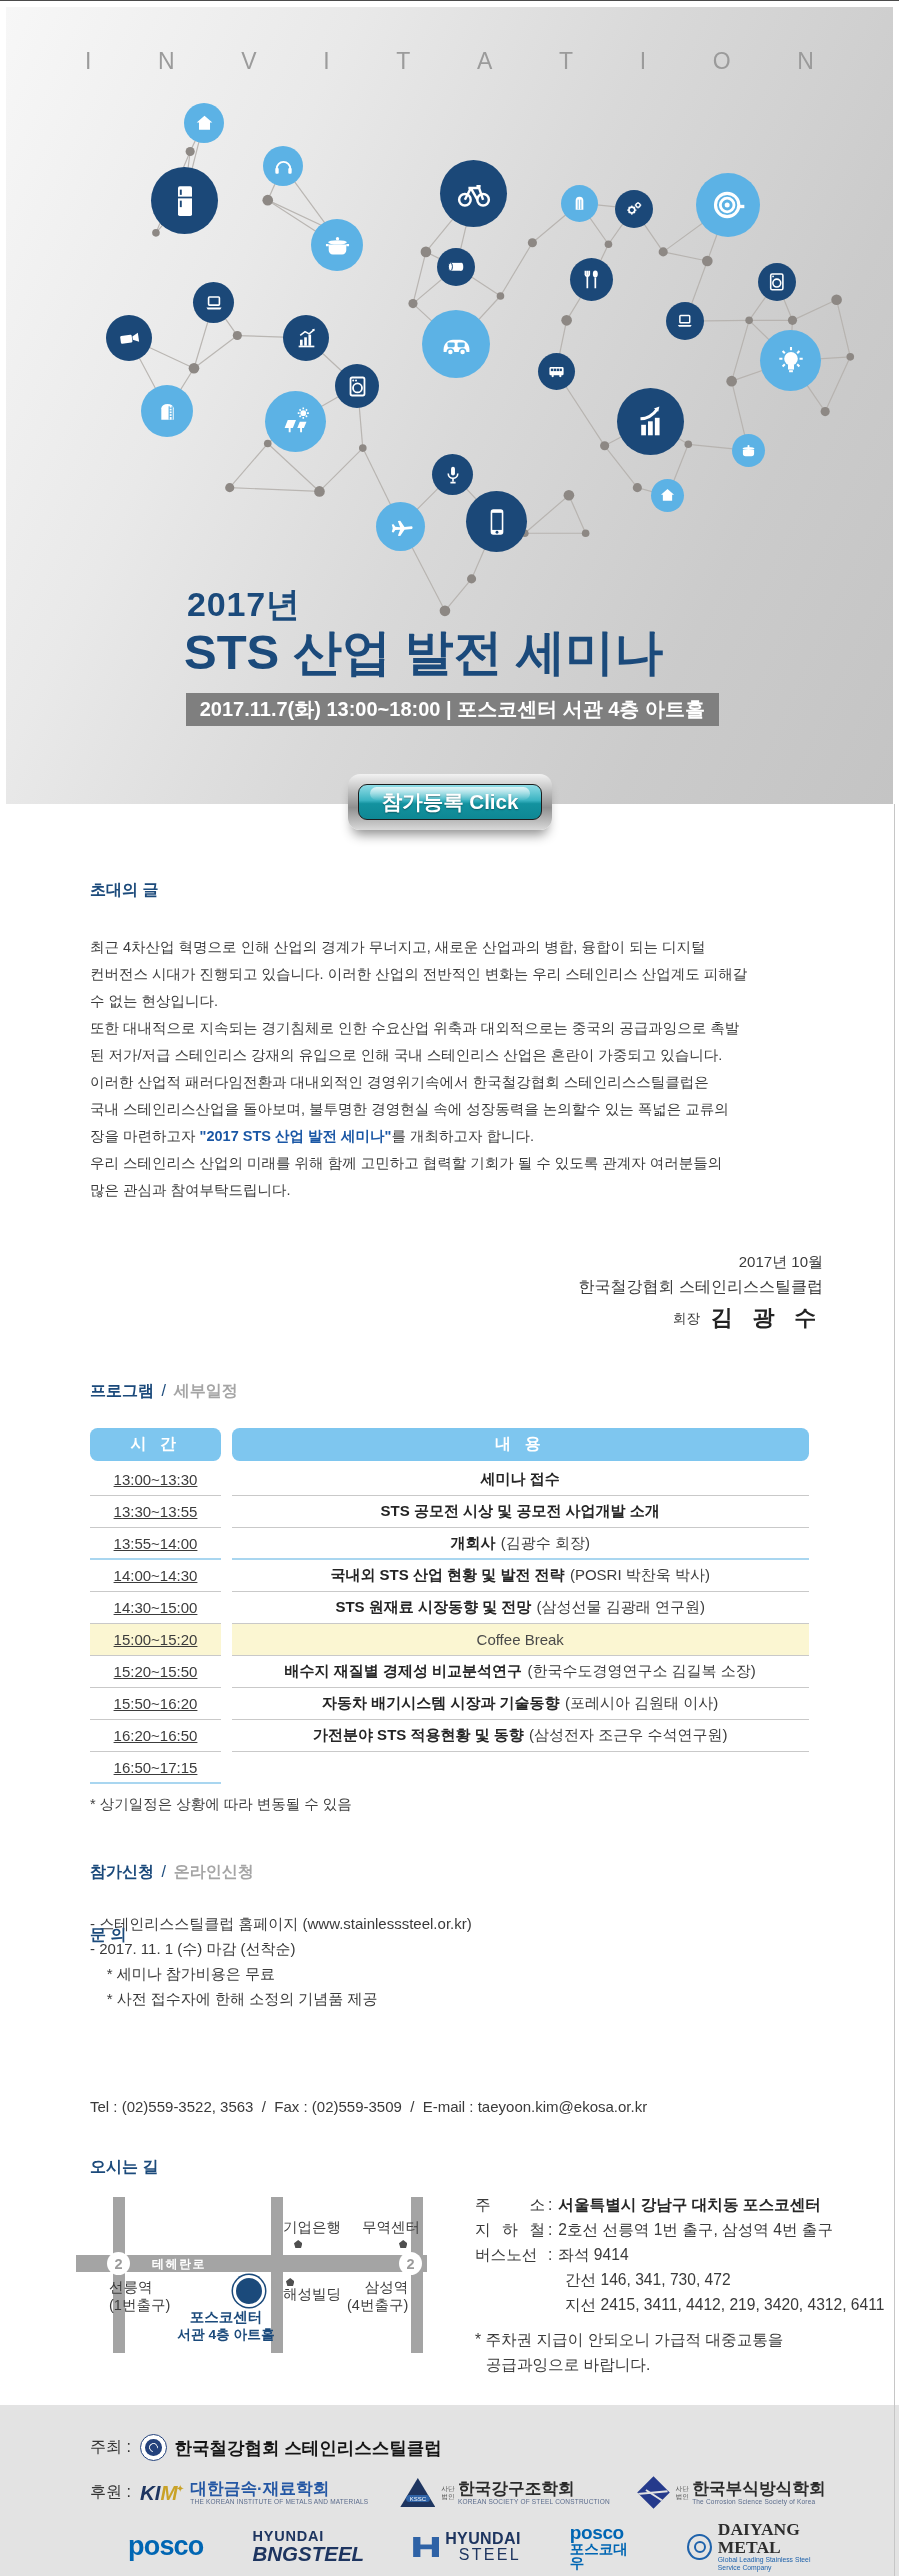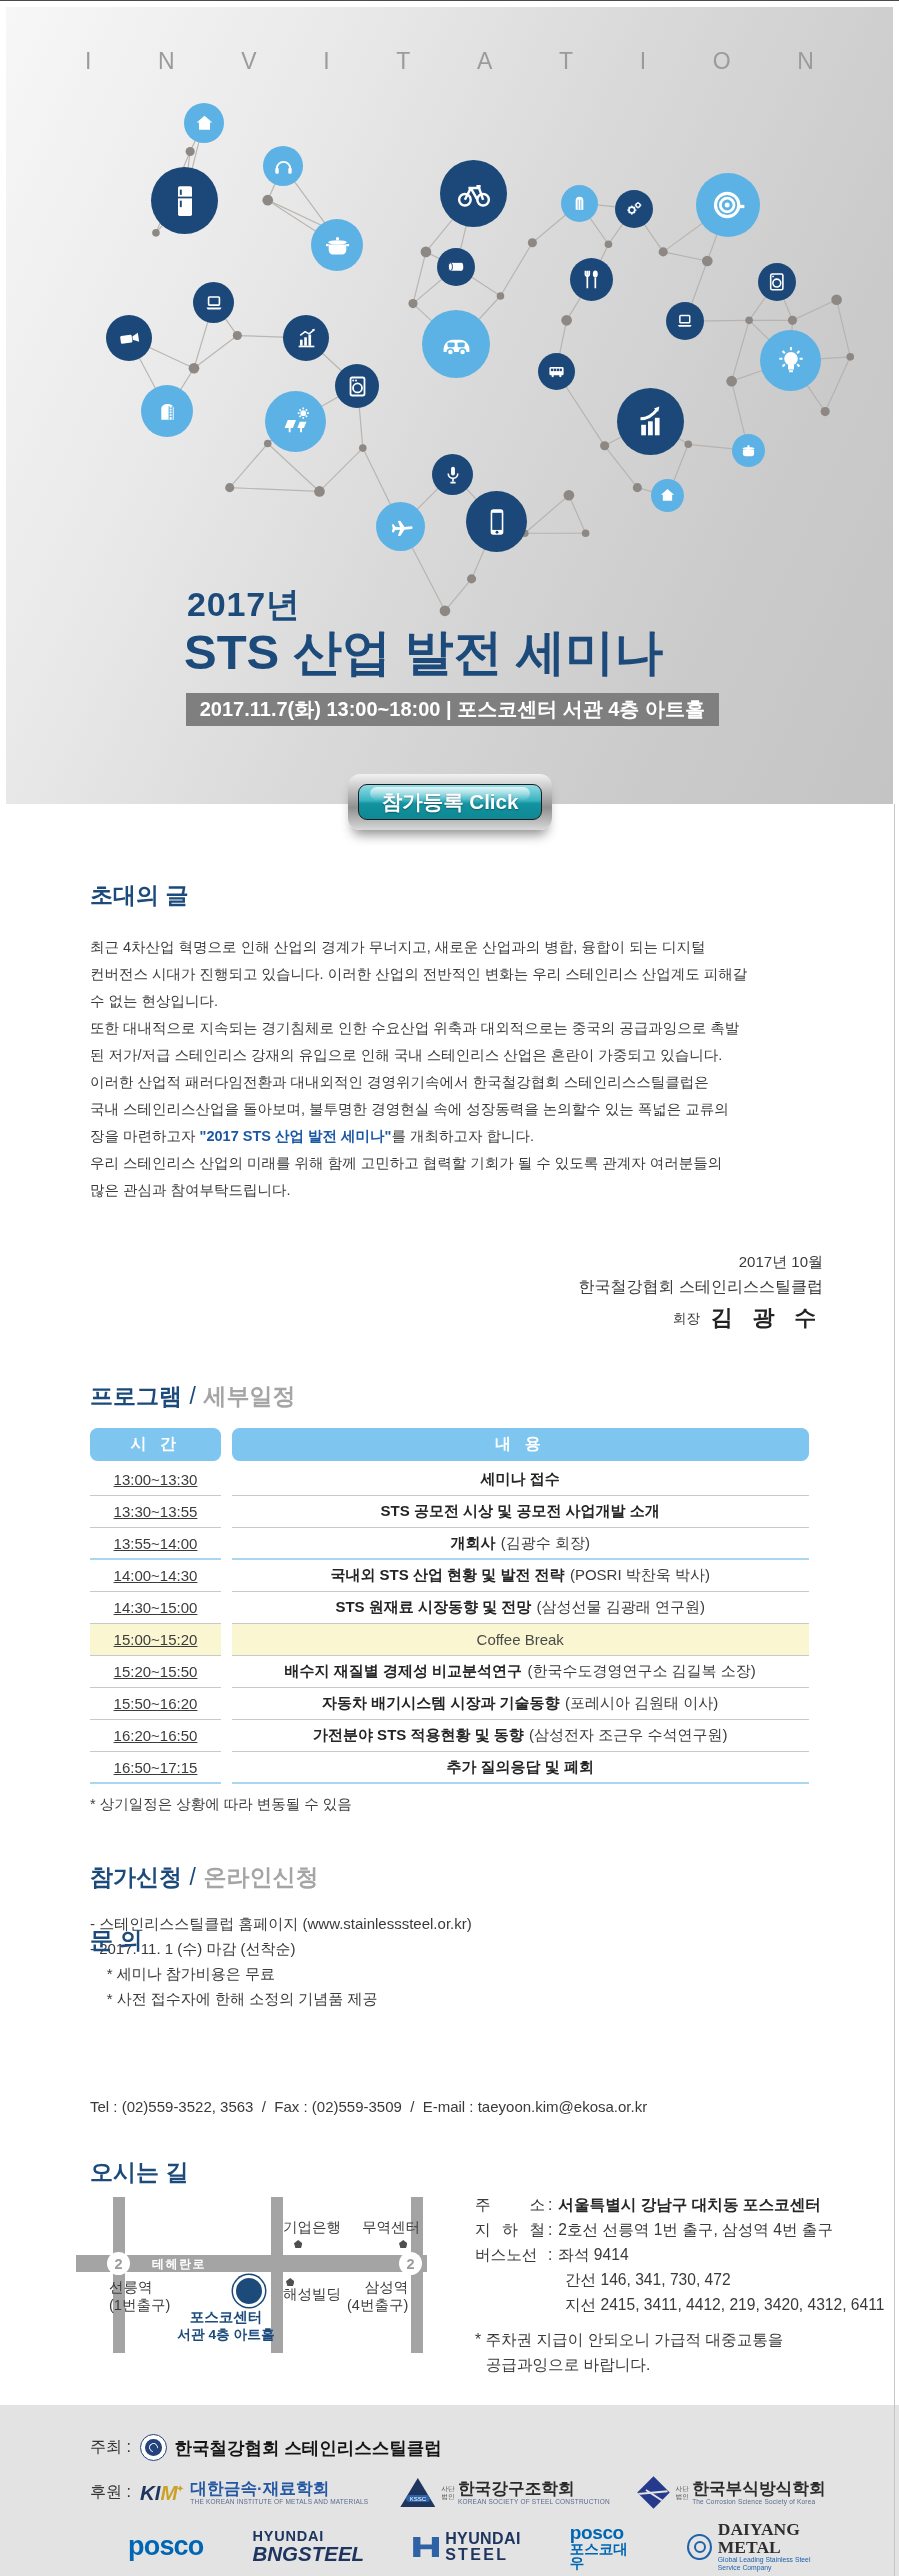--- a/index.html
+++ b/index.html
@@ -25,21 +25,21 @@
         box-shadow:0 9px 12px -4.6px rgba(0,0,0,.45);cursor:pointer;}
   .register-btn{position:relative;width:100%;height:100%;border-radius:9px;border:1.5px solid #1d1d1d;box-sizing:border-box;
         background:linear-gradient(180deg,#8fdce6 0%,#3cb4c2 45%,#13929f 55%,#0e8894 100%);
         display:flex;align-items:center;justify-content:center;color:#fff;font-size:20.5px;font-weight:bold;
         text-shadow:0 0.8px 1.5px rgba(0,0,0,.35);overflow:hidden;}
   .register-btn::before{content:"";position:absolute;left:6%;top:6%;width:88%;height:38%;border-radius:7.6px;
         background:linear-gradient(180deg,rgba(255,255,255,.75),rgba(255,255,255,.05));}
   .register-btn span{position:relative;}
 
   
-  .sec-h{position:absolute;left:90px;font-size:23px;font-weight:bold;color:#1b4a7b;white-space:nowrap;}
+  .sec-h{position:absolute;left:90px;font-size:16px;font-weight:bold;color:#1b4a7b;white-space:nowrap;}
   .sec-h .slash{font-weight:400;color:#1b4a7b;margin:0 7.6px;}
   .sec-h .sub{color:#a5a5a5;font-weight:bold;}
 
   
   .greeting-text{position:absolute;left:90px;top:933px;width:736px;font-size:14.5px;line-height:27px;color:#3c3c3c;}
   .greeting-text .em{color:#1a57a5;font-weight:bold;}
   .signature{position:absolute;right:76px;top:1249px;text-align:right;color:#3a3a3a;}
   .signature .sg-date{font-size:15px;line-height:24px;}
   .signature .sg-org{font-size:16px;line-height:26px;}
   .signature .sg-last{margin-top:3px;}
@@ -119,21 +119,21 @@
   .cssk-logo::after{content:"";position:absolute;left:3.8px;top:10.7px;width:30px;height:1.5px;background:#e3e3e3;transform:rotate(-12deg);}
   .companies-row{top:116px;left:128px;align-items:center;gap:8px;}
   .co{display:flex;align-items:center;margin-right:41px;}
   .co-posco{font-size:27px;font-weight:bold;color:#0066b3;letter-spacing:-0.8px;}
   .co-stack{display:flex;flex-direction:column;line-height:1;}
   .co-bng .l1{font-size:14.5px;font-weight:bold;color:#1e3560;letter-spacing:0.8px;}
   .co-bng .l2{font-size:20.5px;font-weight:bold;font-style:italic;color:#1e3560;}
   .co-hs-logo{width:26px;height:20px;background:#2e62a6;margin-right:6px;
         clip-path:polygon(0 0,28% 0,28% 38%,72% 38%,72% 0,100% 0,100% 100%,72% 100%,72% 62%,28% 62%,28% 100%,0 100%);}
   .co-hsteel .l1{font-size:16px;font-weight:bold;color:#1e3560;letter-spacing:0.4px;}
-  .co-hsteel .l2{font-size:16px;font-weight:bold;color:#1e3560;letter-spacing:2.3px;}
+  .co-hsteel .l2{font-size:16px;font-weight:normal;color:#1e3560;letter-spacing:2.3px;text-align:right;}
   .co-daewoo .l1{font-size:19px;font-weight:bold;color:#0066b3;letter-spacing:-0.4px;}
   .co-daewoo .l2{font-size:14.5px;font-weight:bold;color:#0066b3;}
   .co-dy-logo{width:26px;height:26px;border-radius:50%;border:2.3px solid #1e62ab;box-sizing:border-box;margin-right:6px;
         display:flex;align-items:center;justify-content:center;}
   .co-dy-logo i{width:12px;height:12px;border-radius:50%;border:2.3px solid #1e62ab;box-sizing:border-box;display:block;}
   .co-daiyang .l1{font-family:"Liberation Serif","DejaVu Serif",serif;font-size:17.5px;font-weight:bold;color:#2e2e2e;}
   .co-daiyang .l2,.co-daiyang .l3{font-size:6.8px;color:#1e62ab;line-height:8.4px;}
 </style>
 </head>
 <body>
@@ -549,23 +549,20 @@
         <div class="pt-cell">
           <span class="pt-main">자동차 배기시스템 시장과 기술동향</span>
           <span class="pt-sub">(포레시아 김원태 이사)</span>
         </div>
         <div class="pt-cell pt-time">16:20~16:50</div>
         <div class="pt-cell">
           <span class="pt-main">가전분야 STS 적용현황 및 동향</span>
           <span class="pt-sub">(삼성전자 조근우 수석연구원)</span>
         </div>
         <div class="pt-cell pt-time pt-blue">16:50~17:15</div>
-        <div class="pt-cell pt-blue">
-          <span class="pt-main">추가 질의응답 및 폐회</span>
-        </div>
       </div>
   </div>
   <div class="program-note">* 상기일정은 상황에 따라 변동될 수 있음</div>
 
   <div class="sec-h" style="top:1861px">
     <span>참가신청</span><span class="slash">/</span><span class="sub">온라인신청</span>
   </div>
   <div class="apply-list" id="apply-list">
       <div>- 스테인리스스틸클럽 홈페이지 (www.stainlesssteel.or.kr)</div>
       <div>- 2017. 11. 1 (수) 마감 (선착순)</div>

